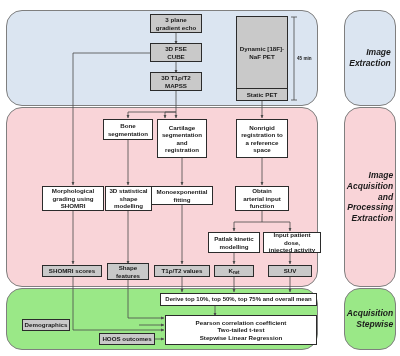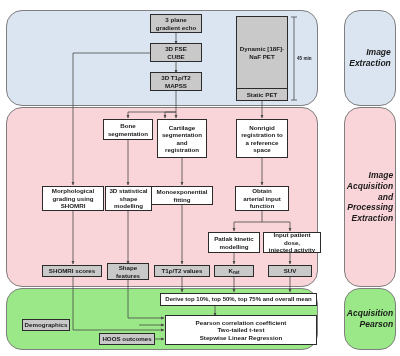--- a/index.html
+++ b/index.html
@@ -47,21 +47,21 @@
 
   <div class="band acq sidelbl" style="left:344px;top:10px;width:52px;height:96px;">
     <span><span>Image</span><br><span>Extraction</span></span>
   </div>
 
   <div class="band proc sidelbl" style="left:344px;top:107px;width:52px;height:180px;">
     <span><span>Image</span><br><span>Acquisition</span><br><span>and</span><br><span>Processing</span><br><span>Extraction</span></span>
   </div>
 
   <div class="band stat sidelbl" style="left:344px;top:288px;width:52px;height:62px;">
-    <span><span>Acquisition</span><br><span>Pearson</span></span>
+    <span><span>Acquisition</span><br><span>Stepwise</span></span>
   </div>
 
   <svg class="wires" viewBox="0 0 400 356">
     <defs>
       <marker id="ah" markerWidth="5" markerHeight="5" refX="4.2" refY="2" orient="auto">
         <path class="arrowhead" d="M0,0 L4.4,2 L0,4 Z"></path>
       </marker>
     </defs>
 
     <line x1="176" y1="33" x2="176" y2="44" marker-end="url(#ah)"></line>

